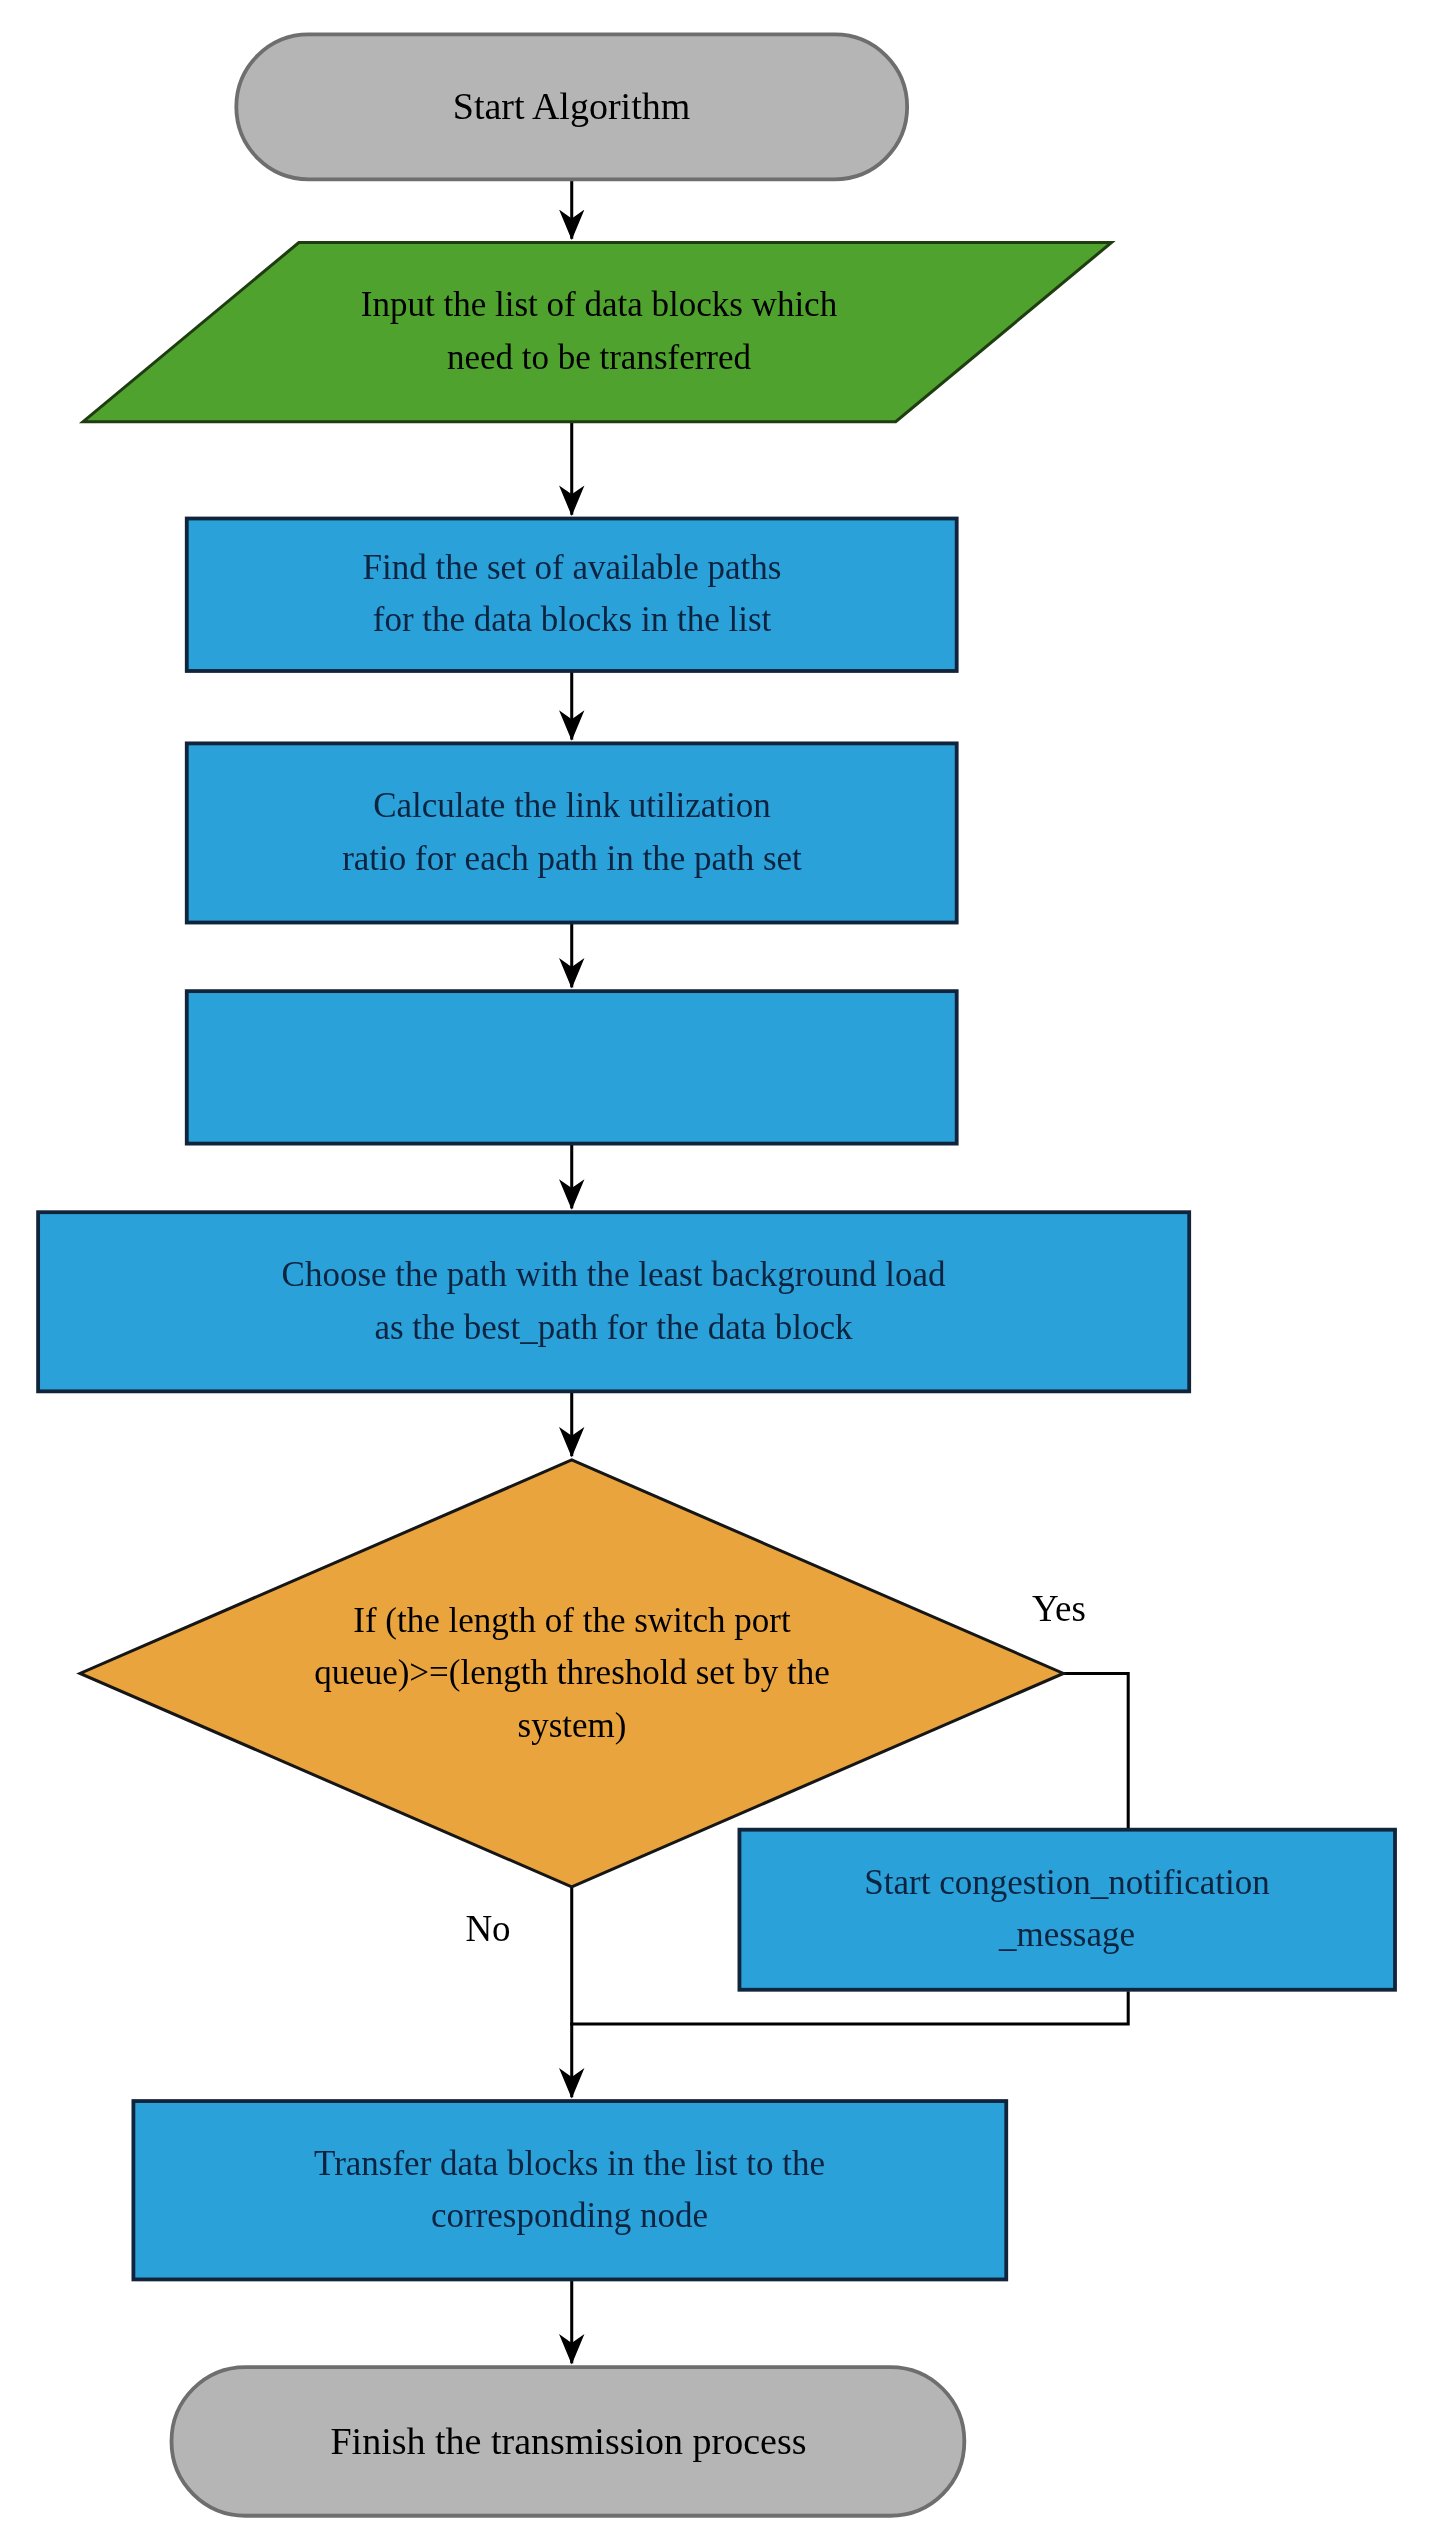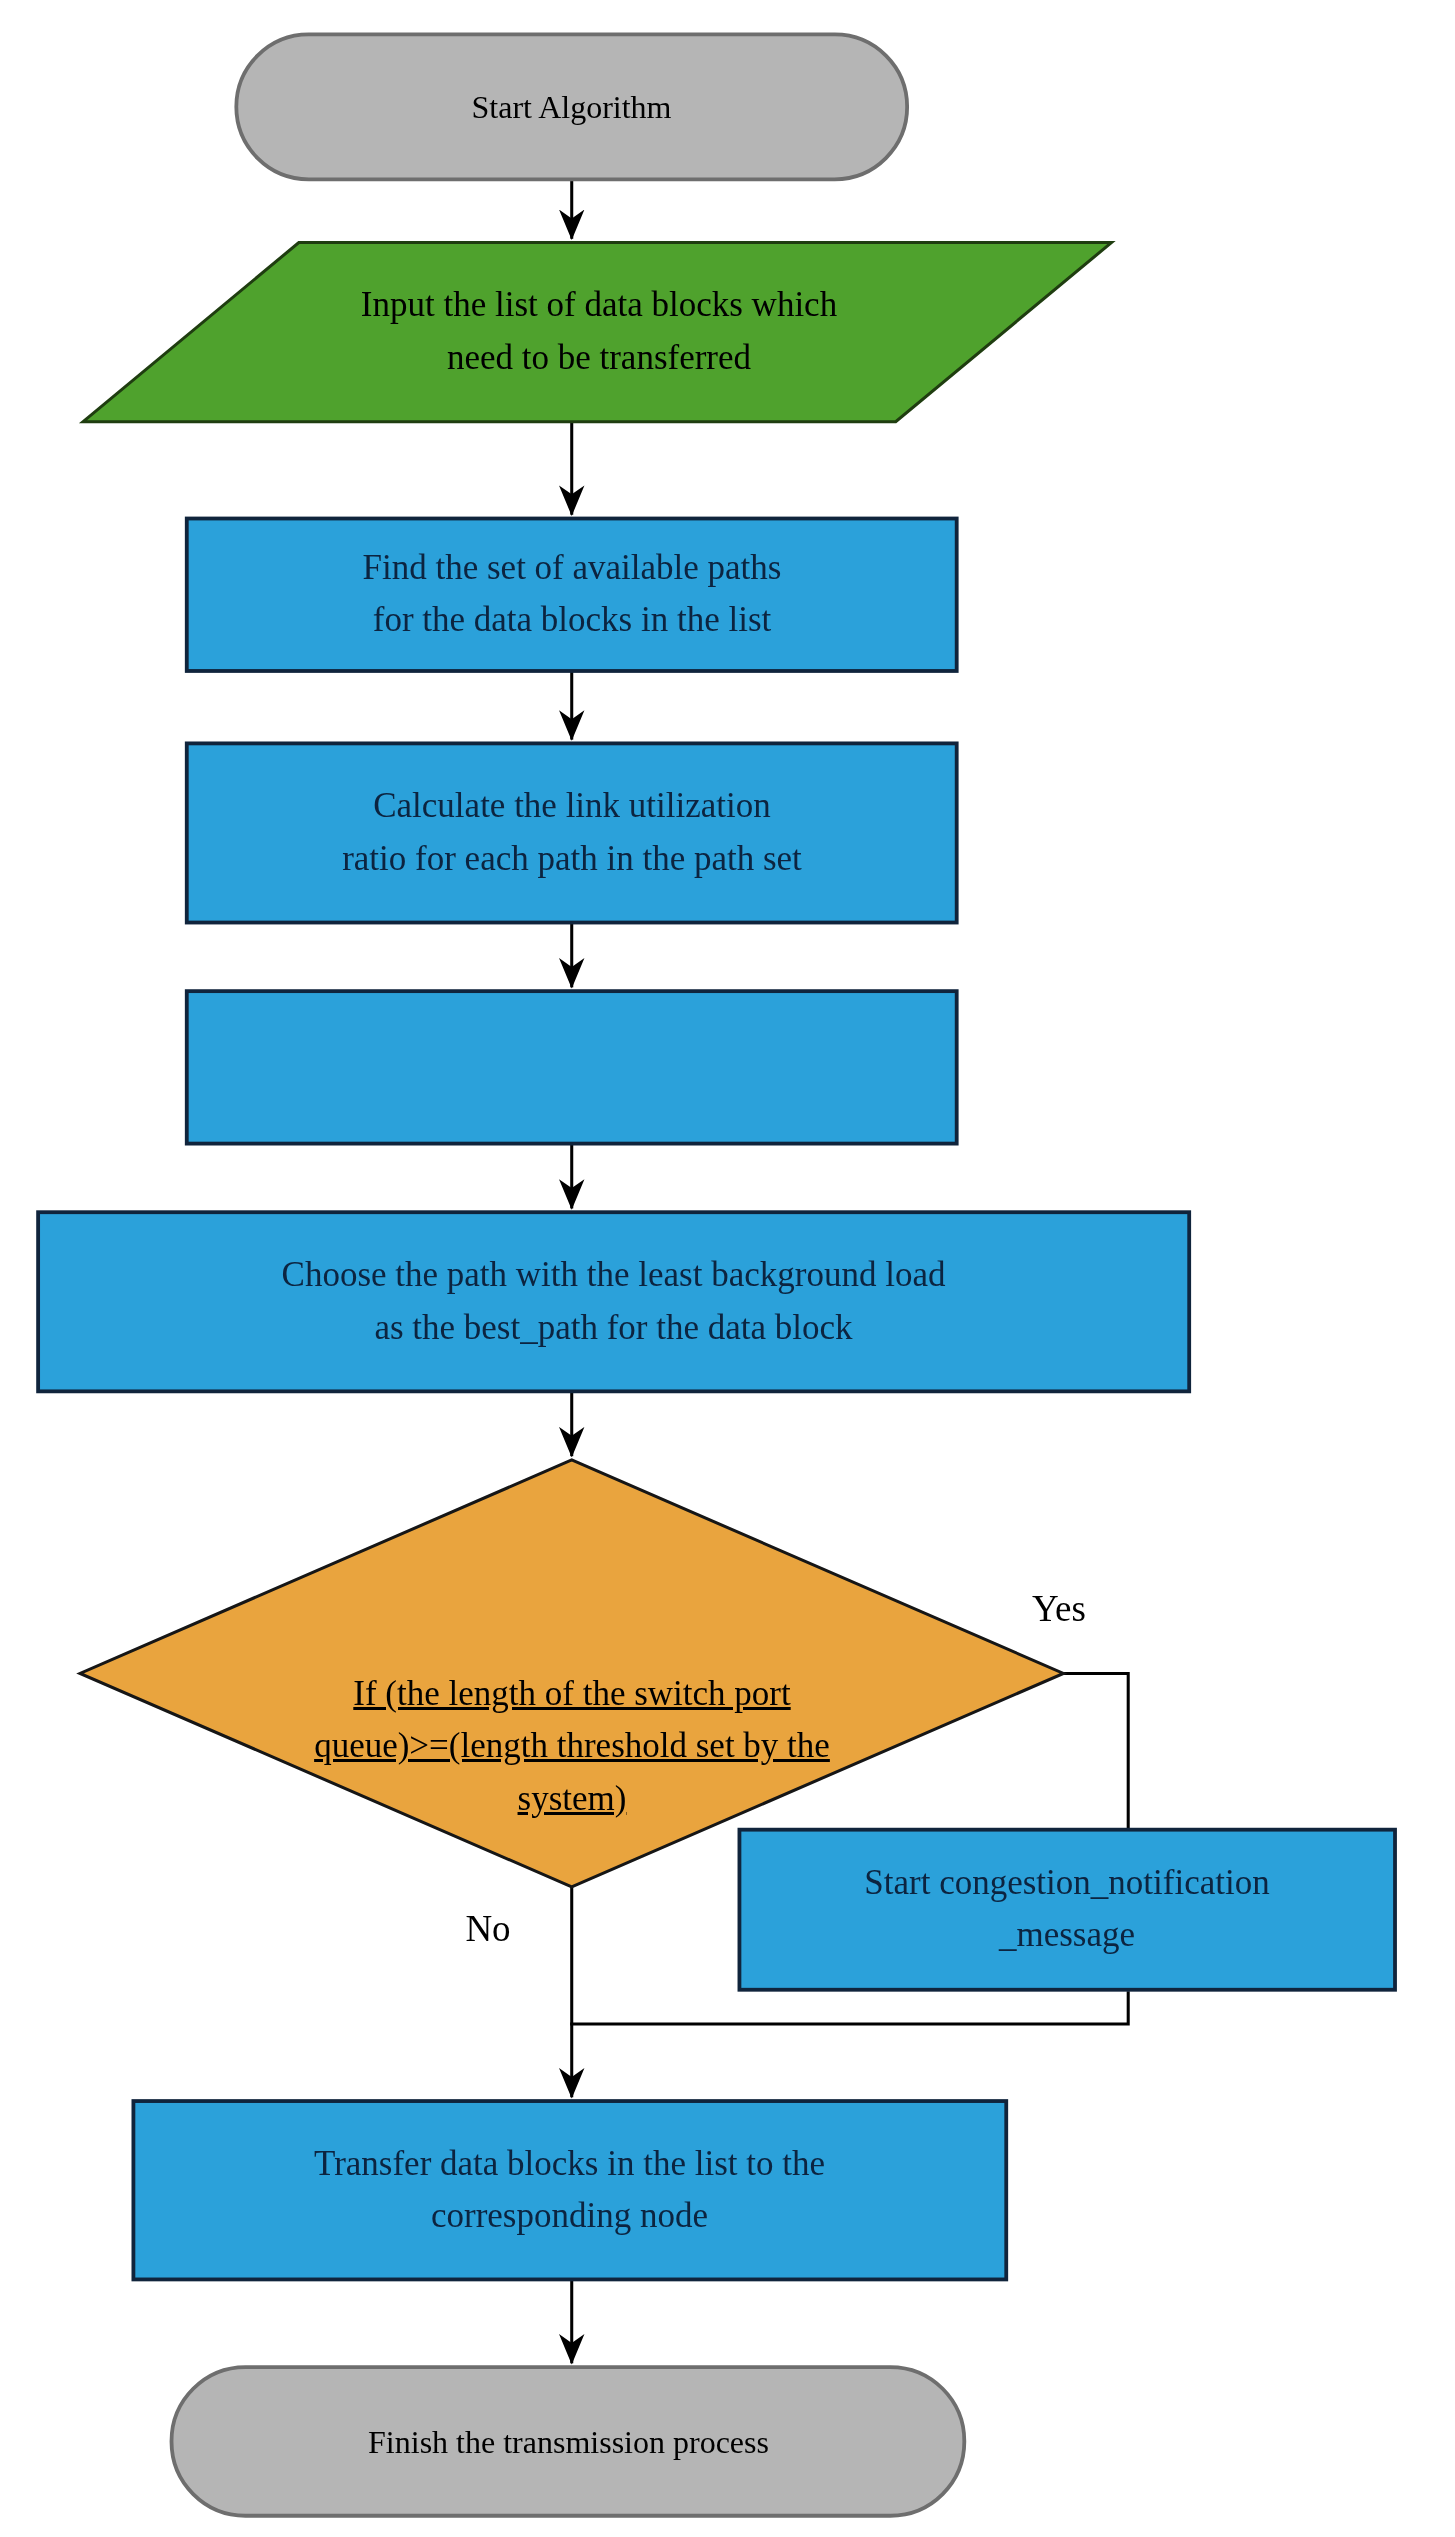--- a/index.html
+++ b/index.html
@@ -27,21 +27,21 @@
     display: flex;
     align-items: center;
     justify-content: center;
     text-align: center;
     white-space: pre-line;
     font-size: 35px;
     line-height: 1.5;
     color: #000000;
     pointer-events: none;
   }
-  .terminator-text { font-size: 32px; }
+  .terminator-text { font-size: 38px; }
   .branch-label {
     position: absolute;
     display: flex;
     align-items: center;
     justify-content: center;
     font-size: 37px;
     color: #000000;
     pointer-events: none;
   }
 </style>
@@ -97,21 +97,21 @@
   <div class="node-label" style="left: 191px; top: 242px; width: 816px; height: 179px; color: rgb(0, 0, 0);">Input the list of data blocks which
 need to be transferred</div>
 
   <div class="node-label" style="left: 187px; top: 743px; width: 770px; height: 179px; color: rgb(12, 36, 64);">Calculate the link utilization
 ratio for each path in the path set</div>
 
 
   <div class="node-label" style="left: 38px; top: 1212px; width: 1151px; height: 179px; color: rgb(12, 36, 64);">Choose the path with the least background load
 as the best_path for the data block</div>
 
-  <div class="node-label" style="left: 229px; top: 1617px; width: 686px; height: 259px; color: rgb(0, 0, 0); text-decoration: underline;">If (the length of the switch port
+  <div class="node-label" style="left: 229px; top: 1544px; width: 686px; height: 259px; color: rgb(0, 0, 0);">If (the length of the switch port
 queue)&gt;=(length threshold set by the
 system)</div>
 
   <div class="node-label" style="left: 739px; top: 1829px; width: 656px; height: 160px; color: rgb(12, 36, 64);">Start congestion_notification
 _message</div>
 
   <div class="node-label" style="left: 133px; top: 2101px; width: 873px; height: 178px; color: rgb(12, 36, 64);">Transfer data blocks in the list to the
 corresponding node</div>
 
   <div class="node-label terminator-text" style="left: 172px; top: 2367px; width: 793px; height: 149px; color: rgb(0, 0, 0);">Finish the transmission process</div>

